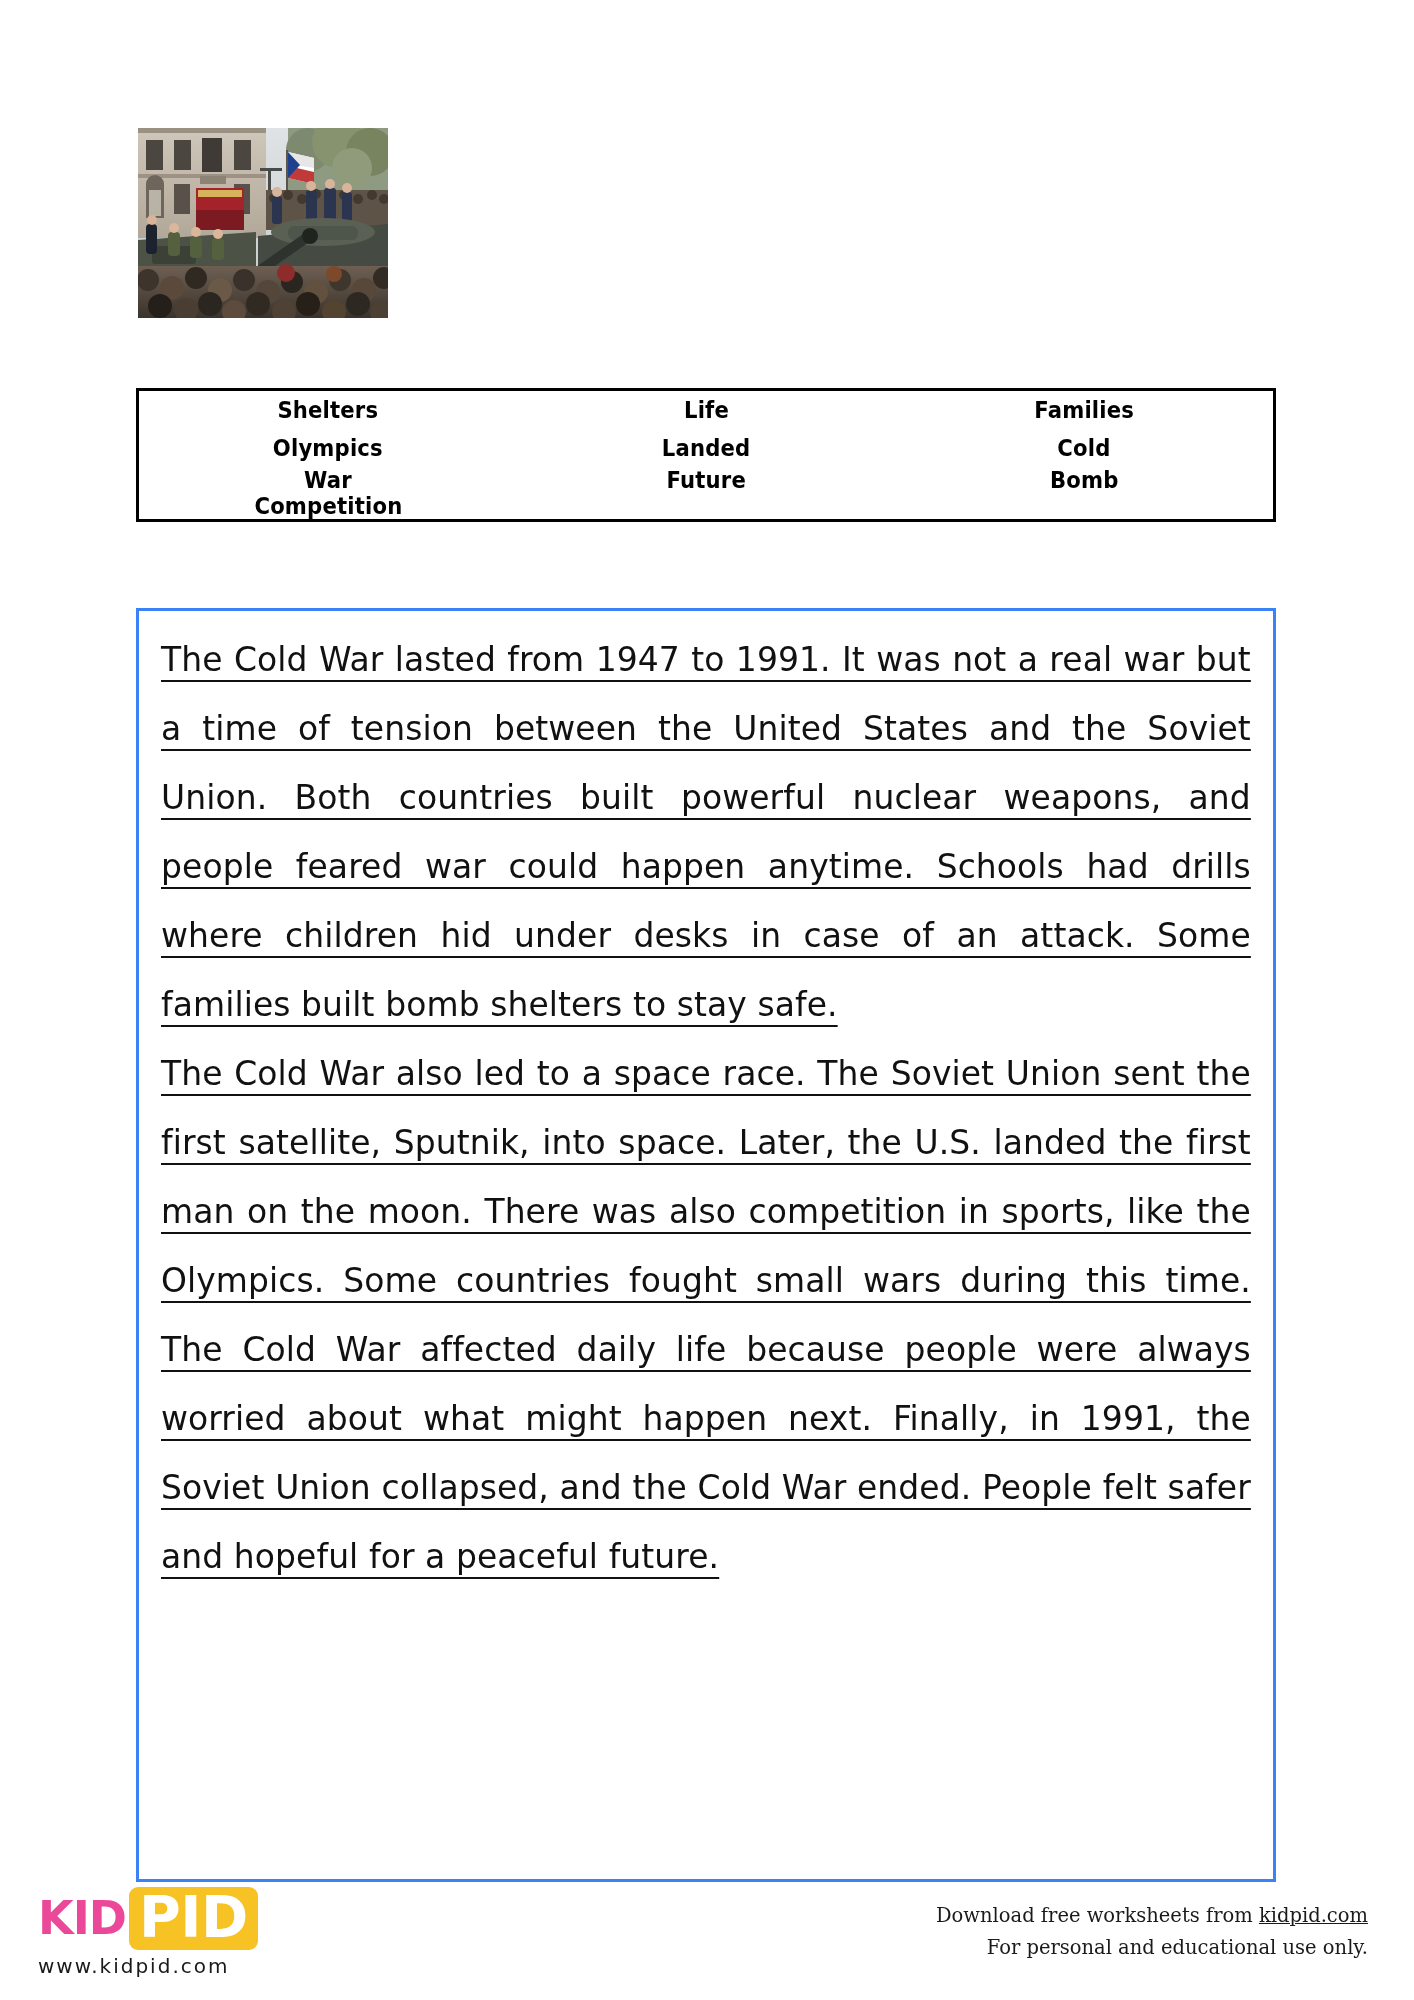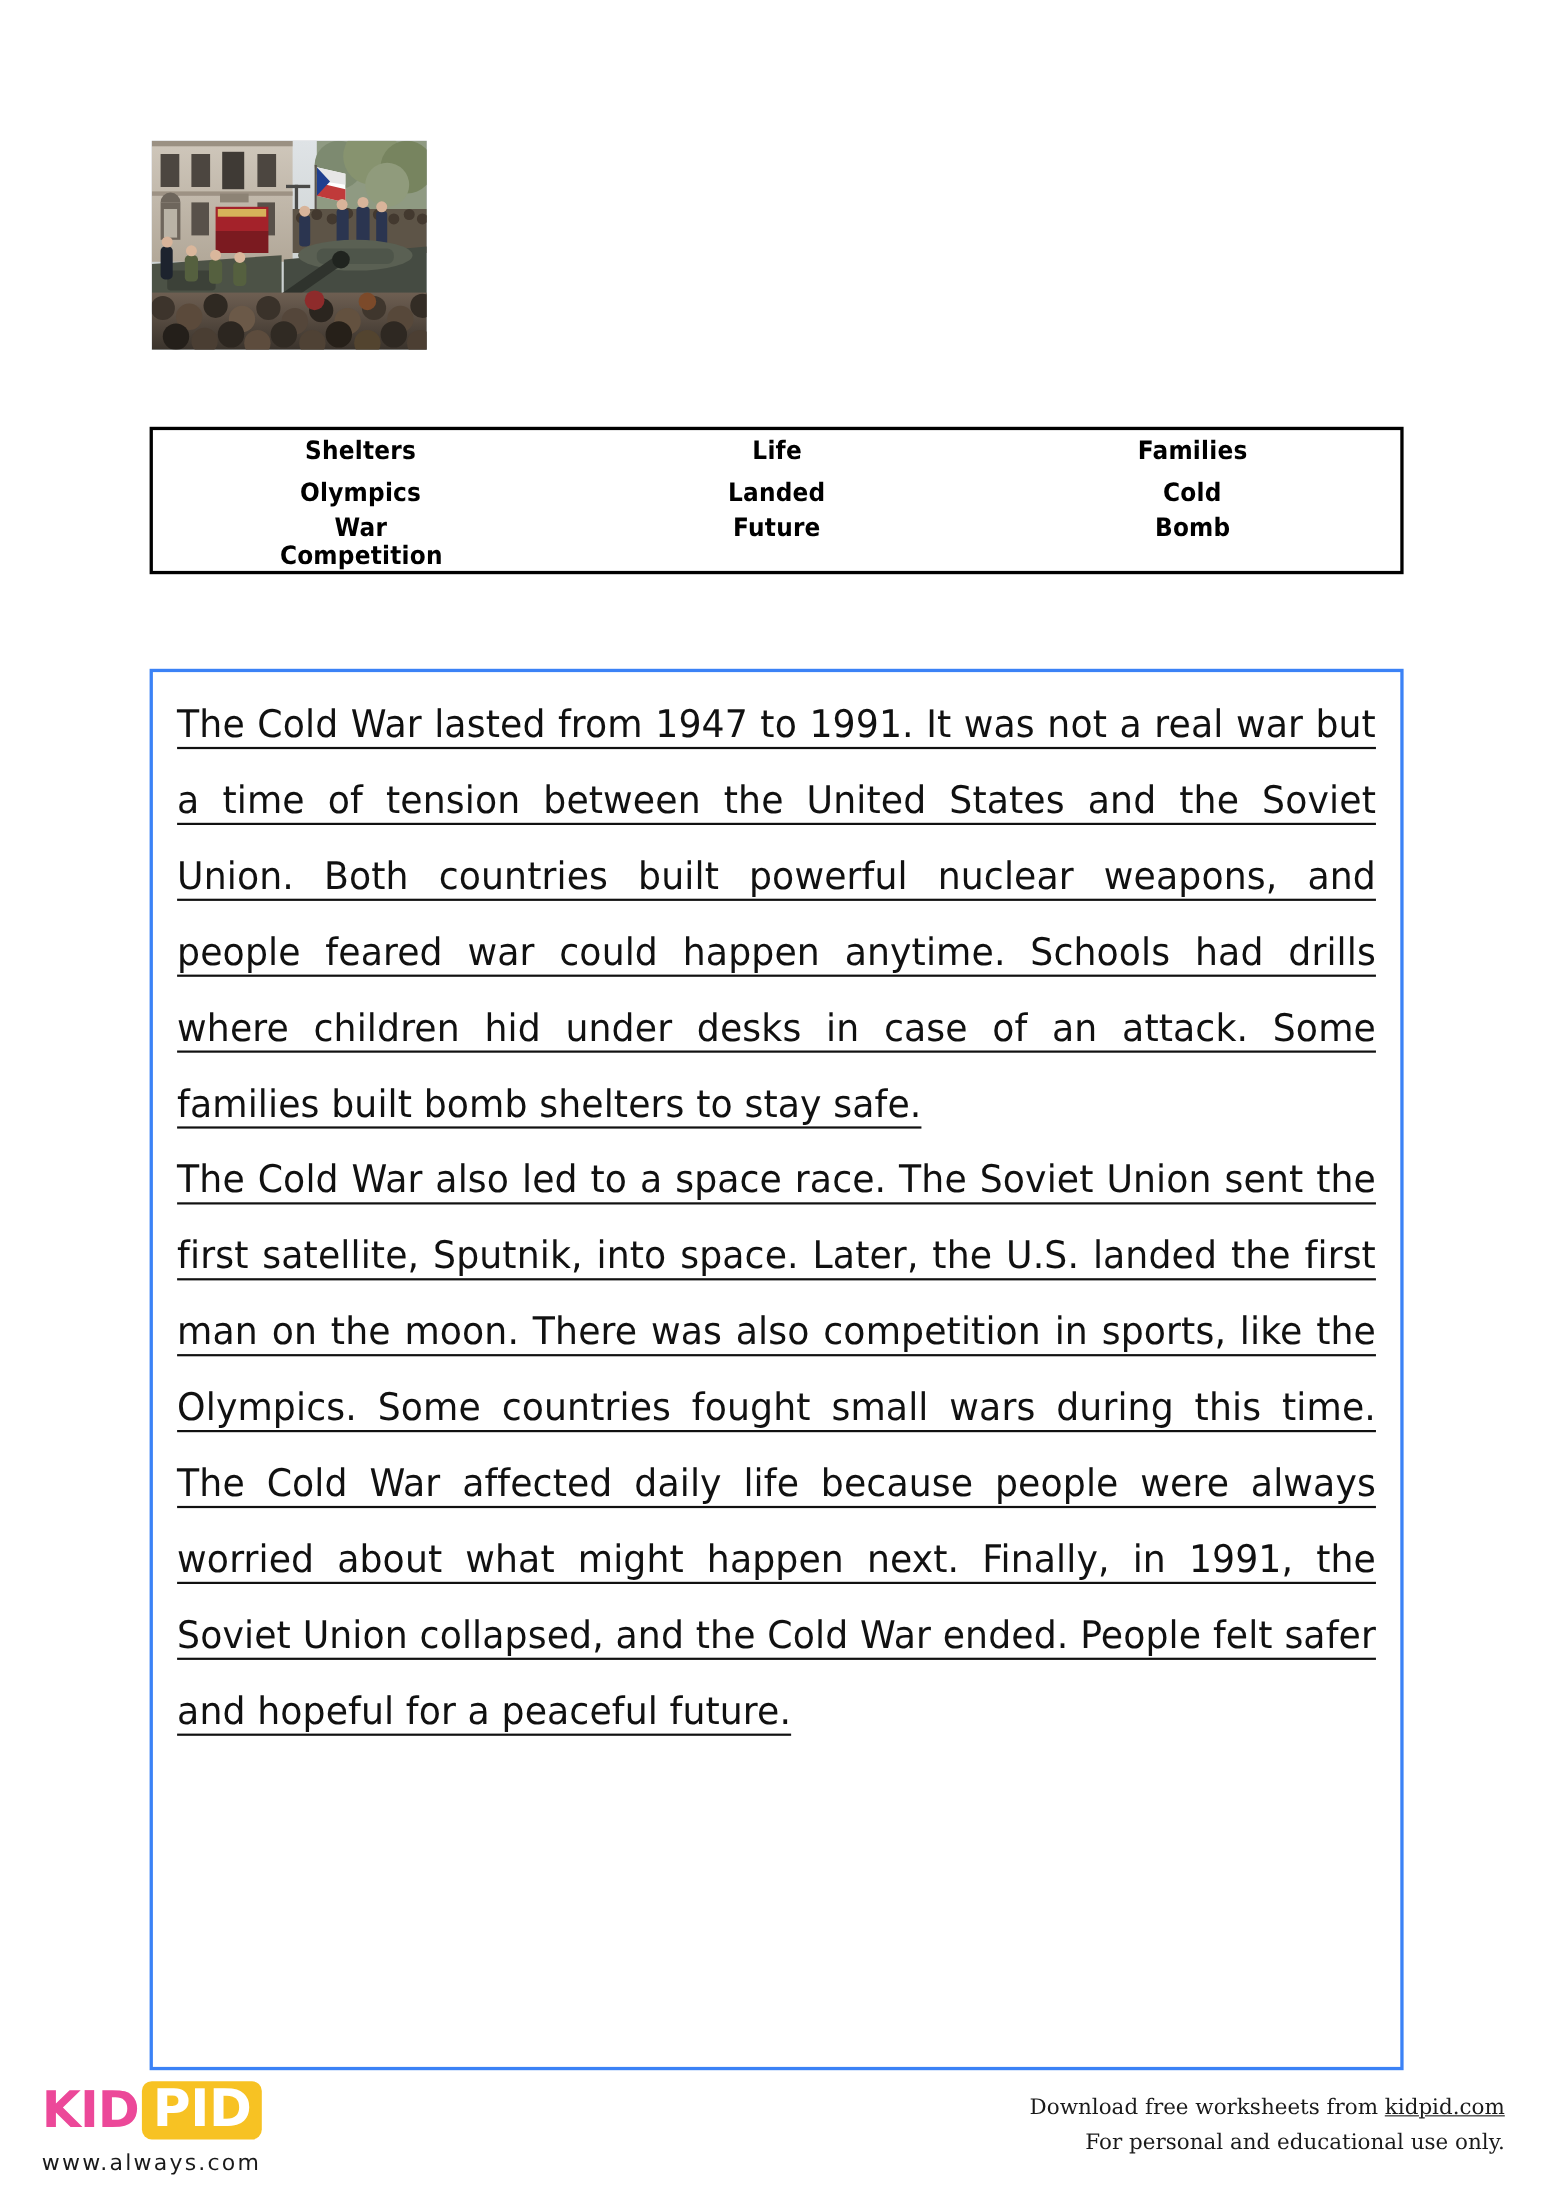--- a/index.html
+++ b/index.html
@@ -155,21 +155,21 @@
   .logo-pid-wrap {
     background: #f7c223;
     border-radius: 9px;
     padding: 2px 10px 4px 10px;
     margin-left: 3px;
     display: inline-block;
   }
   .logo-pid {
     font-family: "DejaVu Sans", sans-serif;
     font-weight: bold;
-    font-size: 47px;
+    font-size: 57px;
     color: #ffffff;
     letter-spacing: -0.5px;
     line-height: 1;
   }
   .logo-url {
     font-family: "DejaVu Sans", sans-serif;
     font-size: 20px;
     color: #1a1a1a;
     letter-spacing: 2.0px;
     margin-top: 8px;
@@ -353,21 +353,21 @@
     <p class="hw-para">The Cold War also led to a space race. The Soviet Union sent the first satellite, Sputnik, into space. Later, the U.S. landed the first man on the moon. There was also competition in sports, like the Olympics. Some countries fought small wars during this time. The Cold War affected daily life because people were always worried about what might happen next. Finally, in 1991, the Soviet Union collapsed, and the Cold War ended. People felt safer and hopeful for a peaceful future.</p>
   </div>
 
   <div class="footer-logo">
     <div class="logo-row">
       <span class="logo-kid">KID</span>
       <span class="logo-pid-wrap">
         <span class="logo-pid">PID</span>
       </span>
     </div>
-    <div class="logo-url">www.always.com</div>
+    <div class="logo-url">www.kidpid.com</div>
   </div>
 
   <div class="footer-note">
     <span class="line"><span>Download free worksheets from </span><a class="footer-link" href="#">kidpid.com</a></span>
     <span class="line">For personal and educational use only.</span>
   </div>
 
 </div>
 
 </body></html>

